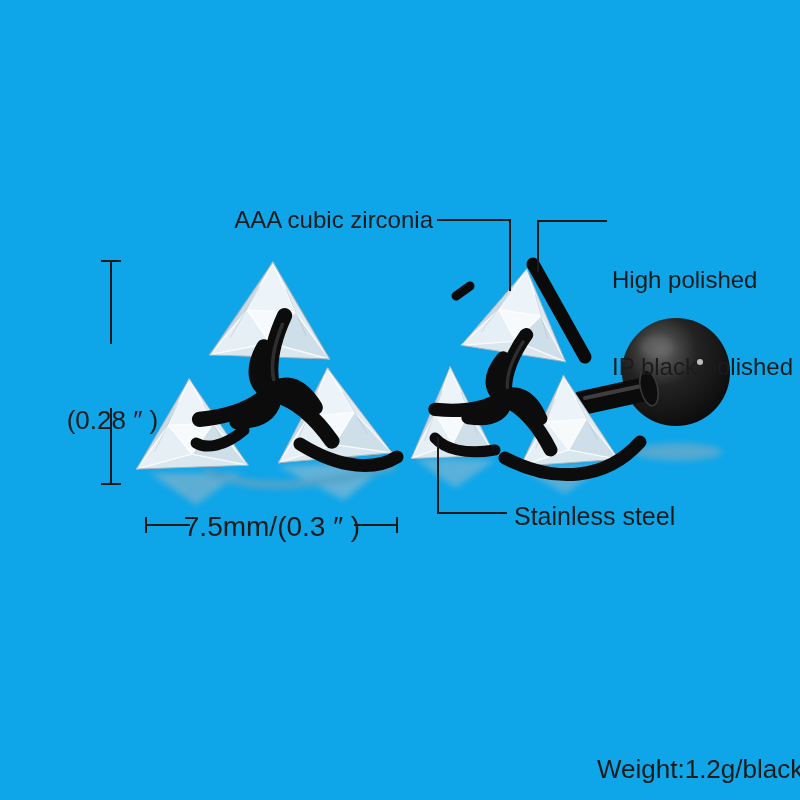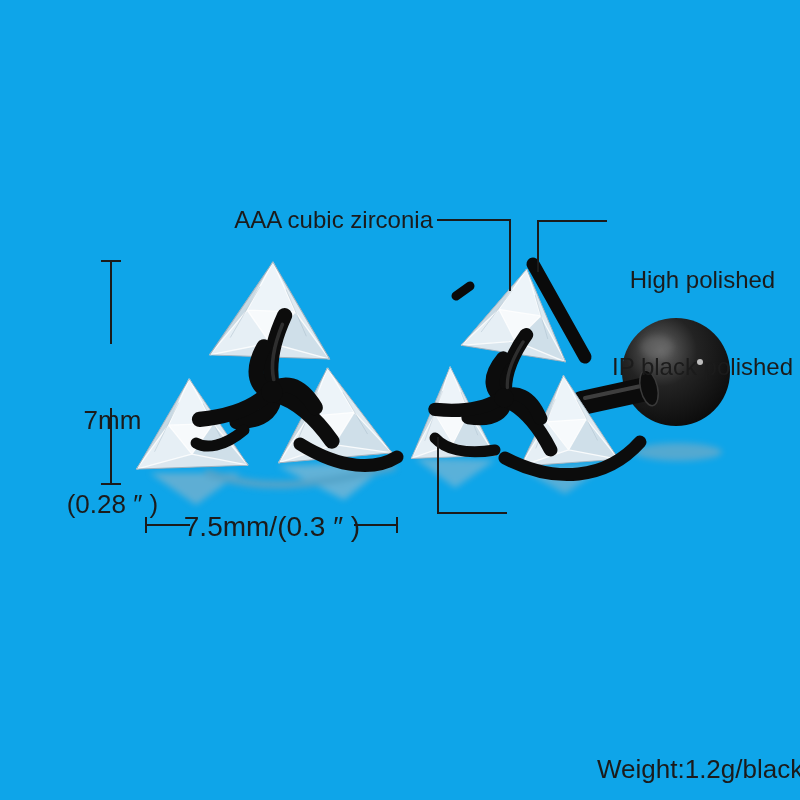--- a/index.html
+++ b/index.html
@@ -5,21 +5,21 @@
   html,body{margin:0;padding:0;}
   body{
     width:800px;height:800px;background:#ffffff;
     font-family:"Liberation Sans","DejaVu Sans",sans-serif;
     color:#1b1b1b;
   }
   #stage{position:relative;width:800px;height:800px;background:#0ea5e9;overflow:hidden;}
   #art{position:absolute;left:0;top:0;}
   .label{position:absolute;white-space:pre;line-height:28px;}
   .lbl-stone{left:180px;top:206px;width:253px;text-align:right;font-size:24px;}
-  .lbl-plating{left:612px;top:207px;font-size:24px;line-height:29px;text-align:center;}
+  .lbl-plating{left:612px;top:207px;font-size:24px;line-height:29px;}
   .lbl-material{left:514px;top:502px;font-size:25px;}
   .lbl-height{left:30px;top:350px;width:165px;text-align:center;font-size:26px;line-height:28px;}
   .lbl-width{left:166px;top:513px;width:212px;text-align:center;font-size:28px;}
   .lbl-weight{left:597px;top:755px;font-size:26px;}
 </style>
 </head>
 <body>
 
 <div id="stage">
 
@@ -133,22 +133,22 @@
     </g>
   </svg>
 
   <div class="label lbl-stone">AAA cubic zirconia</div>
 
   <div class="label lbl-plating">
     <div>High polished</div>
     <div>IP black polished</div>
   </div>
 
+  <div class="label lbl-material">Stainless steel</div>
 
   <div class="label lbl-height">
-    <div>7mm</div>
     <div>(0.28 ″ )</div>
   </div>
 
   <div class="label lbl-width">7.5mm/(0.3 ″ )</div>
 
   <div class="label lbl-weight">Weight:1.2g/black</div>
 </div>
 
 </body></html>

